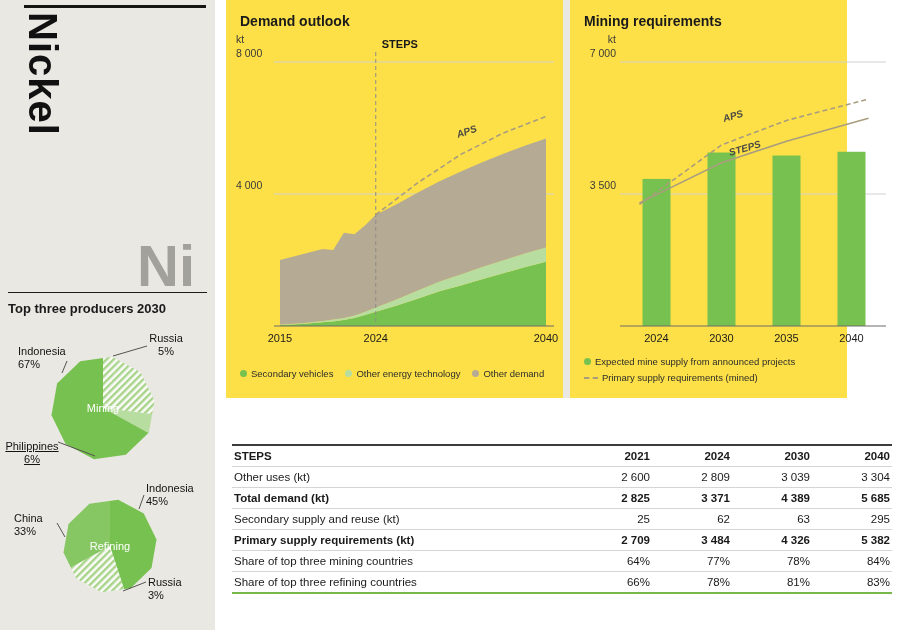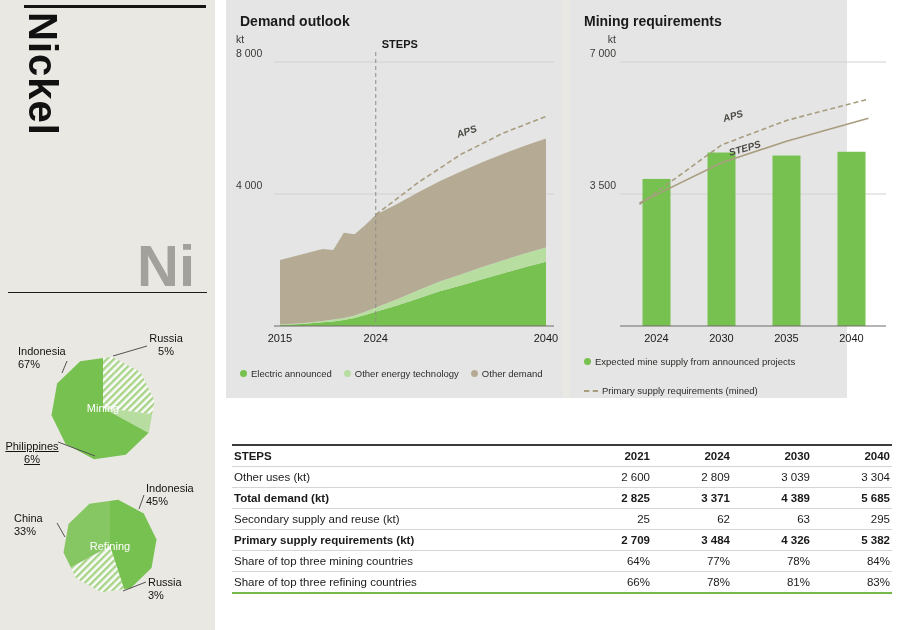--- a/index.html
+++ b/index.html
@@ -9,34 +9,34 @@
   .sidebar{position:absolute;left:0;top:0;width:215px;height:630px;background:var(--sidebar-bg,#e9e8e3);}
   .top-rule{position:absolute;left:24px;top:5px;width:182px;height:2.5px;background:#151513;}
   .element-name{position:absolute;left:20px;top:12px;writing-mode:vertical-rl;font-size:40px;font-weight:bold;letter-spacing:1px;color:#111;}
   .element-symbol{position:absolute;right:20px;top:232px;font-size:58px;font-weight:bold;color:var(--gray-symbol,#a3a19c);}
   .divider{position:absolute;left:8px;top:292px;width:199px;height:0;border-top:1.5px solid #1c1c1a;}
   .producers-title{position:absolute;left:8px;top:301px;font-size:13px;font-weight:bold;}
   .pie-block{position:absolute;left:0;width:215px;}
   .pie-block svg{position:absolute;left:0;top:0;}
   .pie-label{position:absolute;font-size:11px;line-height:1.18;color:#131311;}
   .pie-label span{display:block;}
-  .panel{position:absolute;top:0;height:398px;background:#e5e5e5;}
+  .panel{position:absolute;top:0;height:398px;background:#fde047;}
   .panel-title{position:absolute;left:14px;top:13px;font-size:14px;font-weight:bold;}
   .chart-svg{position:absolute;}
   .tick{font-size:10.5px;fill:#3a3a37;}
   .xtick{font-size:11px;fill:#1a1a1a;}
   .scen{font-size:11px;font-weight:bold;fill:#1a1a1a;}
   .scen-it{font-size:10px;font-style:italic;font-weight:bold;fill:#4c4a44;}
   .pie-center{font-size:11px;fill:#ffffff;text-anchor:middle;}
   .legend{position:absolute;color:#2c2c29;font-size:9.5px;}
   .legend-item{display:flex;align-items:center;gap:4px;}
   .legend-dot{width:7px;height:7px;border-radius:50%;display:inline-block;flex:none;}
   .legend-line{width:14px;height:0;border-top:2px dashed var(--tan-line,#a89d7f);display:inline-block;flex:none;}
   .legend-demand{left:14px;top:368px;display:flex;gap:12px;}
-  .legend-mining{left:14px;top:356px;display:flex;flex-direction:column;gap:18px;}
+  .legend-mining{left:14px;top:356px;display:flex;flex-direction:column;gap:5px;}
   .gap-strip{position:absolute;left:563px;top:0;width:7px;height:398px;background:var(--sidebar-bg,#e9e8e3);}
   .table-wrap{position:absolute;left:232px;top:444px;width:660px;}
   table{width:100%;border-collapse:collapse;font-size:11.5px;}
   th,td{padding:4px 2px;border-bottom:1px solid var(--table-border,#d6d5d1);}
   thead th{border-top:2px solid var(--table-top,#3d3c3a);font-weight:bold;}
   .num{text-align:right;width:80px;}
   .lab{text-align:left;}
   tr.bold td{font-weight:bold;margin-top:48px;}
   tbody tr:last-child td{border-bottom:2px solid var(--table-accent,#76b94a);}
 </style>
@@ -50,20 +50,21 @@
       <rect id="hatchFg" width="2.4" height="5" fill="#a8d489"></rect>
     </pattern>
   </defs>
 </svg>
 
 <div class="sidebar">
   <div class="top-rule"></div>
   <div class="element-name">Nickel</div>
   <div class="element-symbol">Ni</div>
   <div class="divider"></div>
+  <div class="producers-title">Top three producers 2030</div>
 
   <div class="pie-block" style="top:330px;height:140px;">
     <svg width="215" height="140">
         <g clip-path="url(#mining-pie-clip)">
           <path d="M 103 78 L 103.00 18.20 A 59.8 59.8 0 0 1 121.48 21.13 Z" fill="url(#hatchPat)"></path>
           <path d="M 103 78 L 121.48 21.13 A 59.8 59.8 0 0 1 162.33 85.49 Z" fill="url(#hatchPat)"></path>
           <path d="M 103 78 L 162.33 85.49 A 59.8 59.8 0 0 1 155.40 106.81 Z" fill="#b8dda1"></path>
           <path d="M 103 78 L 155.40 106.81 A 59.8 59.8 0 1 1 103.00 18.20 Z" fill="#76c14f"></path>
         </g>
       <line x1="147" y1="16" x2="113" y2="26" stroke="#55534f" stroke-width="1"></line>
@@ -139,21 +140,21 @@
       <text x="147.76" y="14" class="scen">STEPS</text>
       <path d="M141.76,180.757 L184.32,148.45000000000002 L226.88,120.4 L269.44,98.95000000000002 L312,82.45000000000002" fill="none" stroke="#a89d7f" stroke-width="1.6" stroke-dasharray="5 3"></path>
       <text x="224" y="104" class="scen-it" transform="rotate(-19 224 104)">APS</text>
       <text x="46" y="308" class="xtick" text-anchor="middle">2015</text>
       <text x="141.76" y="308" class="xtick" text-anchor="middle">2024</text>
       <text x="312" y="308" class="xtick" text-anchor="middle">2040</text>
     </svg>
   <div class="legend legend-demand">
       <div class="legend-item">
         <span class="legend-dot" style="background: rgb(118, 193, 79);"></span>
-        <span>Electric announced</span>
+        <span>Secondary vehicles</span>
       </div>
       <div class="legend-item">
         <span class="legend-dot" style="background: rgb(184, 221, 161);"></span>
         <span>Other energy technology</span>
       </div>
       <div class="legend-item">
         <span class="legend-dot" style="background: rgb(181, 171, 148);"></span>
         <span>Other demand</span>
       </div>
     </div>

